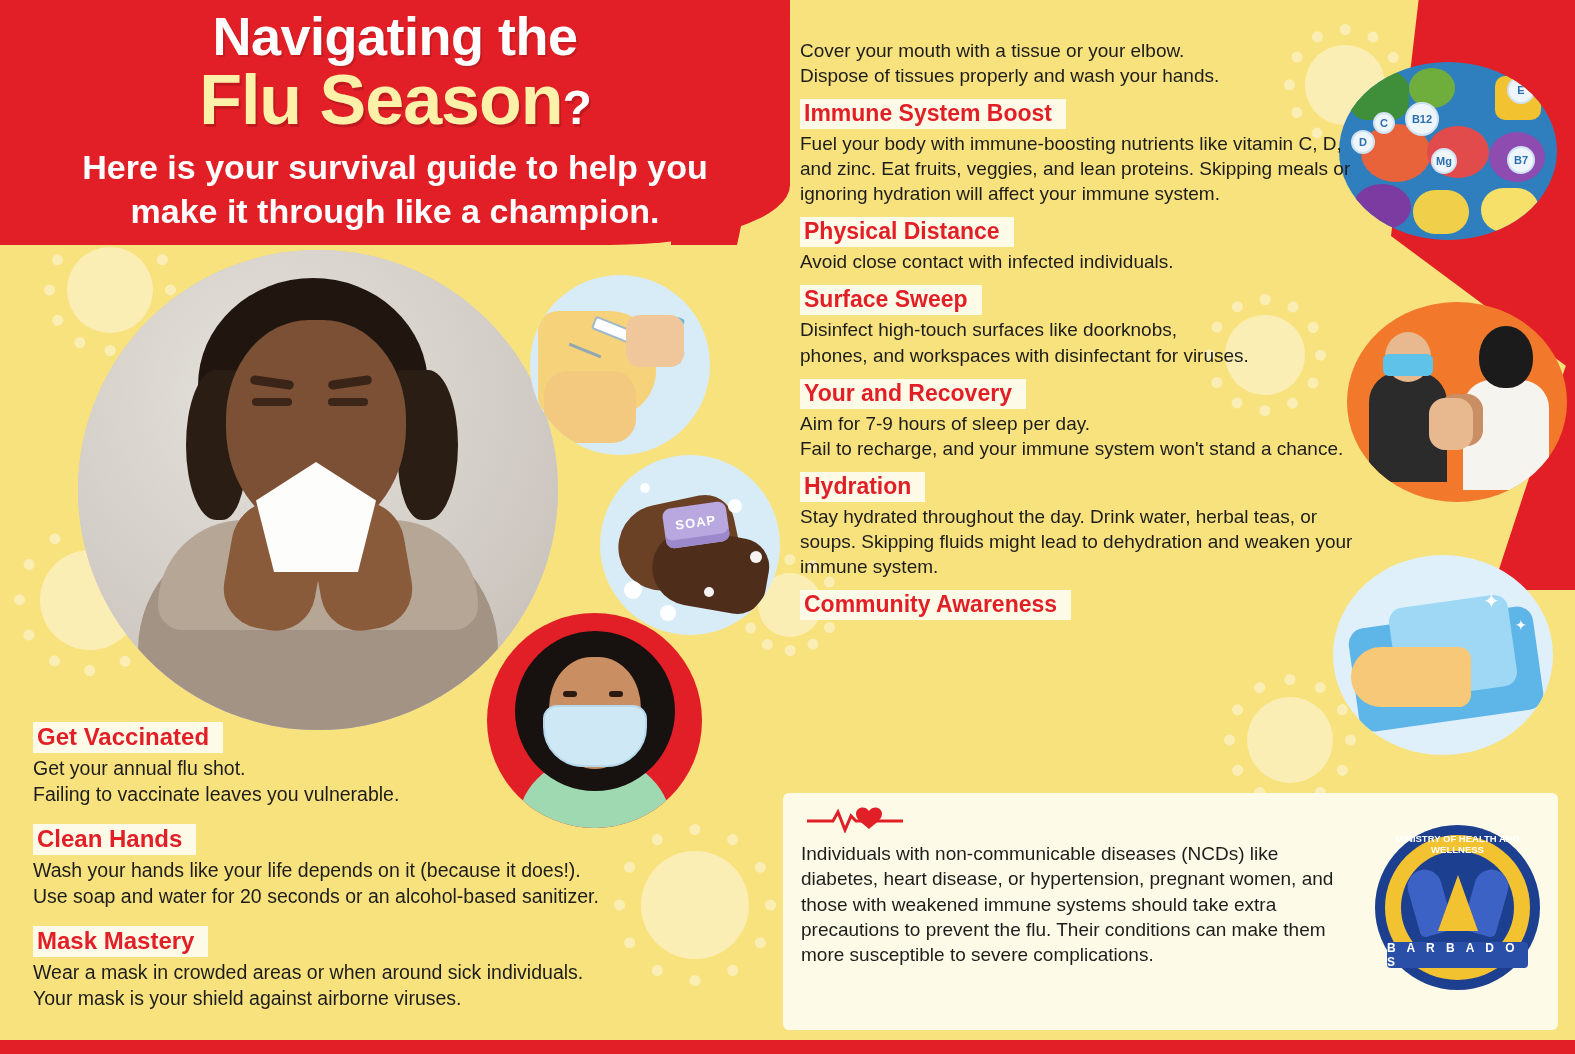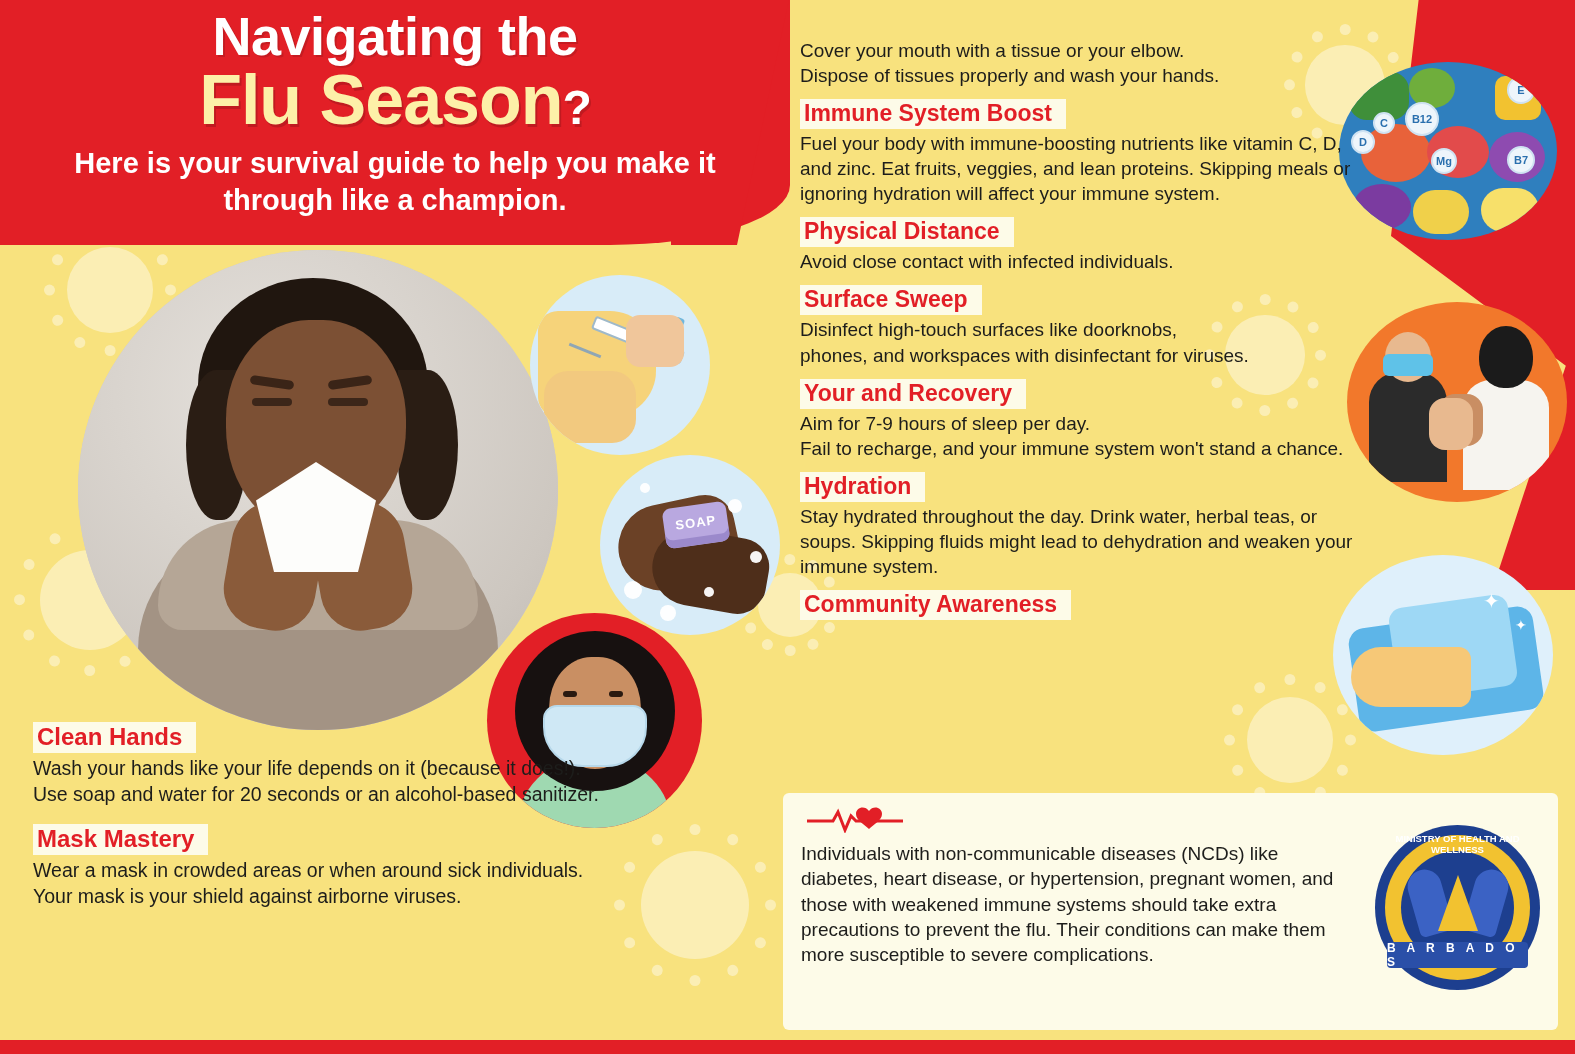--- a/index.html
+++ b/index.html
@@ -60,21 +60,21 @@
     letter-spacing: -0.5px; line-height: 1.05;
     text-shadow: 2px 2px 0 rgba(0,0,0,0.12);
   }
   .t2 {
     color: #fdf0a8; font-size: 70px; font-weight: bold;
     line-height: 1.0; letter-spacing: -1px;
     text-shadow: 2px 3px 0 rgba(0,0,0,0.15);
   }
   .t2 .q { color: #ffffff; font-size: 48px; }
   .t3 {
-    color: #ffffff; font-size: 29px; font-weight: bold;
+    color: #ffffff; font-size: 34px; font-weight: bold;
     line-height: 1.3; margin-top: 10px; padding: 0 60px;
   }
 
   
   .right-red {
     position: absolute; right: 0; top: 0;
     width: 230px; height: 590px;
     background: #e21f26;
     z-index: 1;
     clip-path: polygon(32% 0, 100% 0, 100% 100%, 64% 100%, 96% 62%, 20% 40%);
@@ -727,20 +727,25 @@
   <div class="circ c-clean">
     <div class="cl-surface"></div>
     <div class="cl-cloth"></div>
     <div class="cl-hand"></div>
     <div class="spark" style="left:150px;top:34px;">✦</div>
     <div class="spark" style="left:182px;top:62px;font-size:14px;">✦</div>
   </div>
 
   <div class="left-col">
     <div class="blk">
+      <div class="hl">Get Vaccinated</div>
+      <div class="bd" style="white-space:pre-line;">Get your annual flu shot.
+Failing to vaccinate leaves you vulnerable.</div>
+    </div>
+    <div class="blk">
       <div class="hl">Clean Hands</div>
       <div class="bd" style="white-space:pre-line;">Wash your hands like your life depends on it (because it does!).
 Use soap and water for 20 seconds or an alcohol-based sanitizer.</div>
     </div>
     <div class="blk">
       <div class="hl">Mask Mastery</div>
       <div class="bd" style="white-space:pre-line;">Wear a mask in crowded areas or when around sick individuals.
 Your mask is your shield against airborne viruses.</div>
     </div>
   </div>

